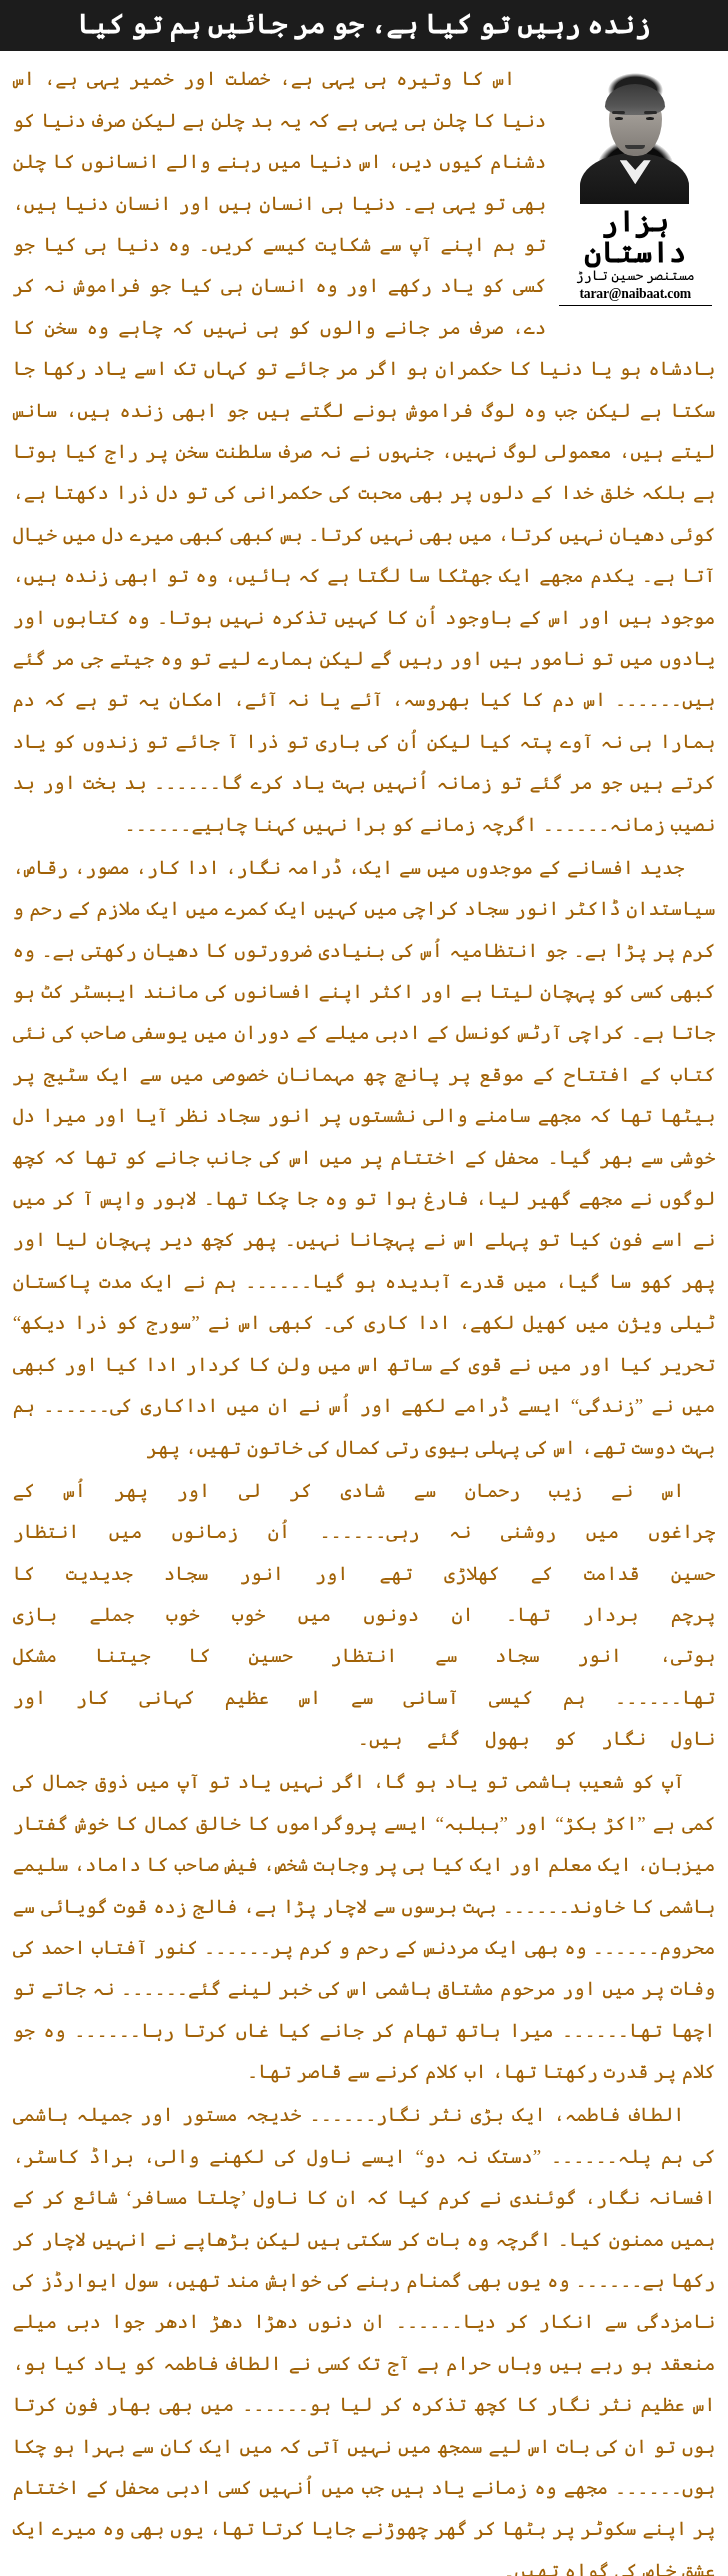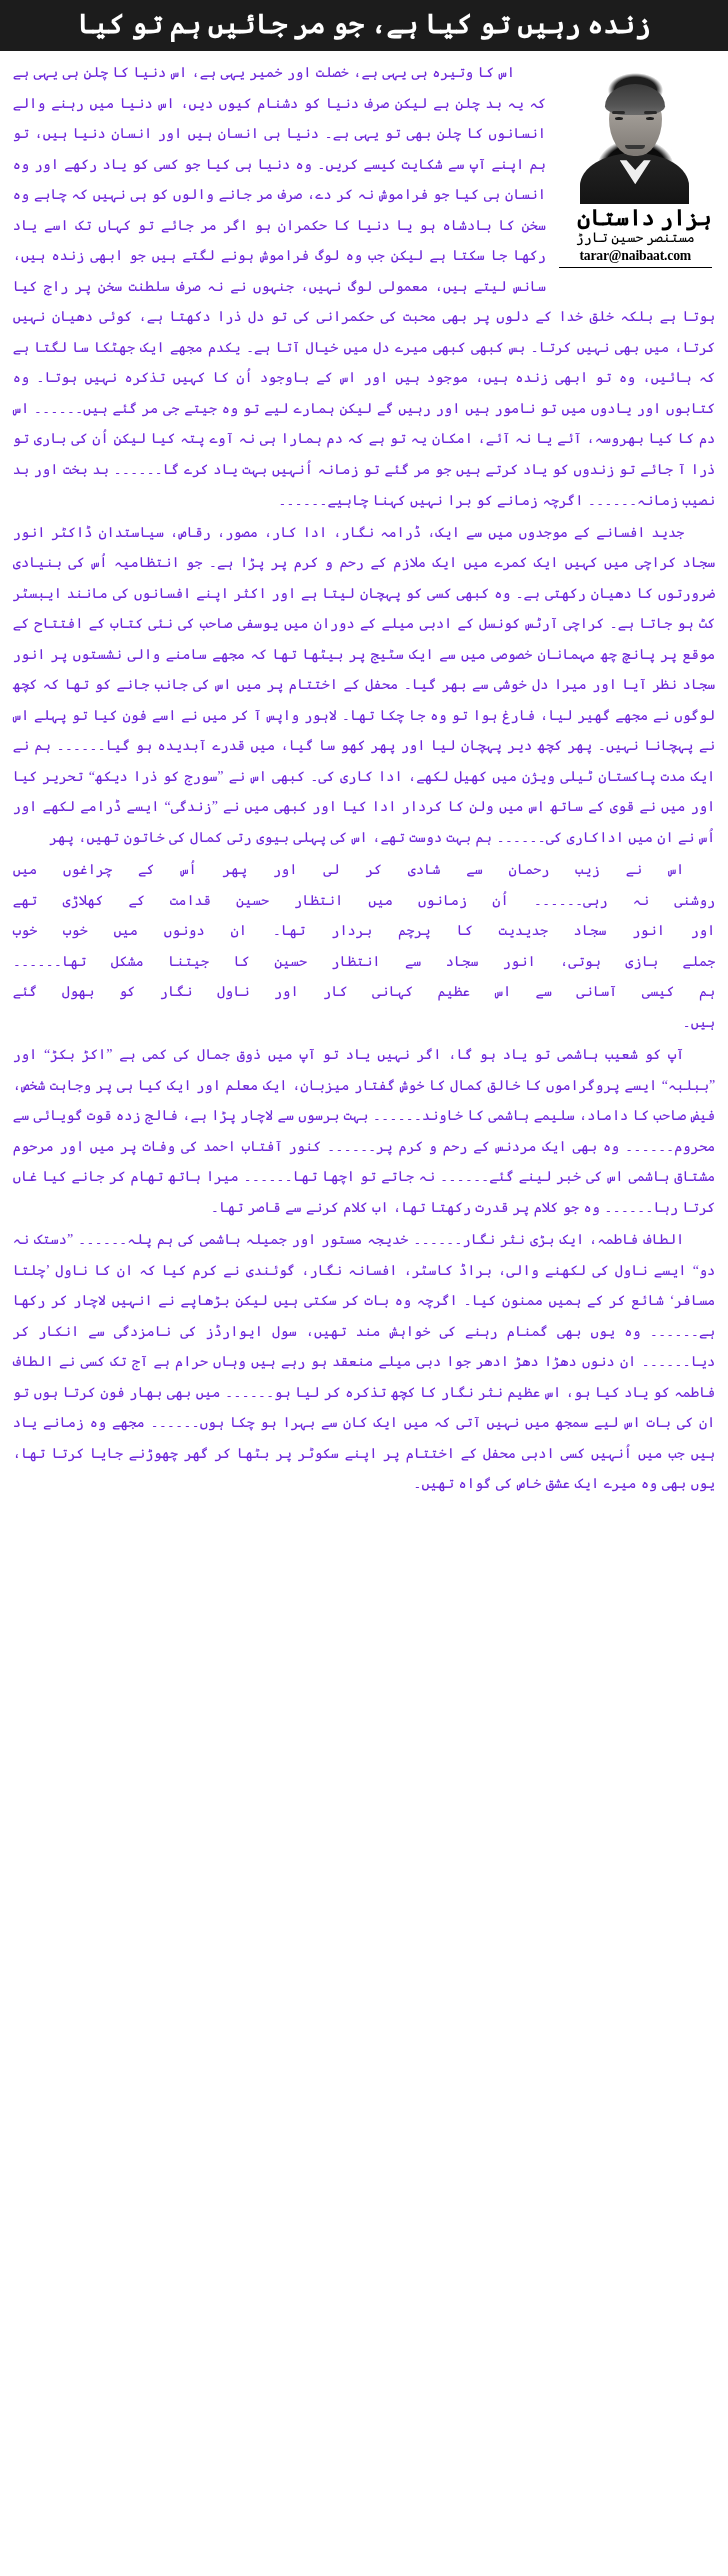--- a/index.html
+++ b/index.html
@@ -130,27 +130,26 @@
     position: absolute;
     left: 50%;
     bottom: 20px;
     width: 31px;
     height: 24px;
     margin-left: -15.5px;
     background: #efefef;
     clip-path: polygon(50% 100%, 0 0, 22% 0, 50% 40%, 78% 0, 100% 0);
   }
   .column-name {
-    font-size: 22px;
+    font-size: 29px;
     font-weight: bold;
     line-height: 1.05;
     color: #000;
     margin: 1.8px 0 0 0;
     direction: rtl;
-    text-align: right;
   }
   .author-name {
     font-size: 13.7px;
     line-height: 1.1;
     color: #000000;
     margin: 0.9px 0 2.7px 0;
     direction: rtl;
   }
   .author-email {
     font-family: "Liberation Serif", serif;
@@ -170,24 +169,24 @@
 
   
   .article {
     padding: 7.3px 12.7px 9px 12.7px;
     box-sizing: border-box;
   }
   .article p {
     direction: rtl;
     text-align: justify;
     text-align-last: right;
-    font-size: 14px;
+    font-size: 19px;
     line-height: 2.18;
     margin: 0 0 1.8px 0;
-    color: #6d28d9;
+    color: #a16207;
     word-spacing: 0.9px;
   }
   .article p.indent { text-indent: 31px; }
   .article p.wide { word-spacing: 20px; }
   .clearfix::after { content: ""; display: block; clear: both; }
 </style>
 </head>
 <body>
 
 <div class="page">

